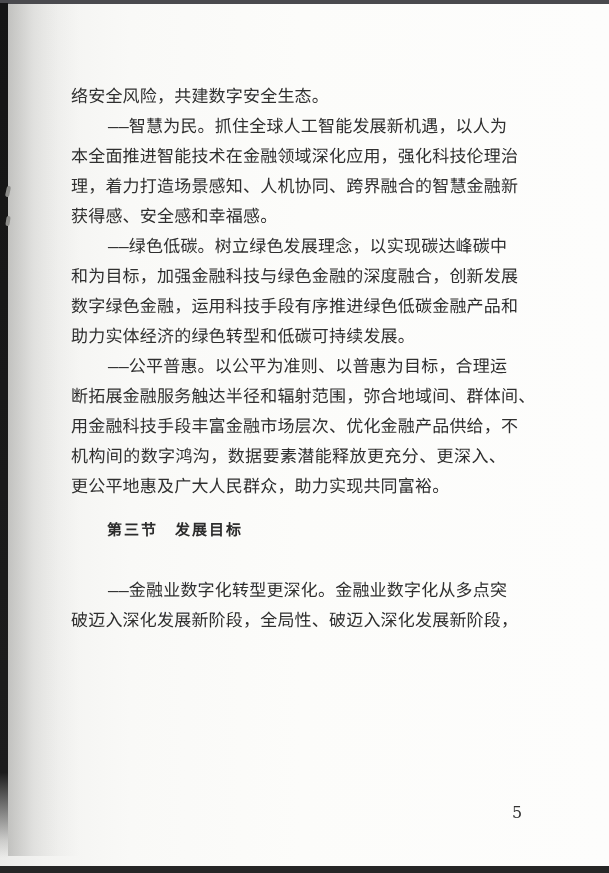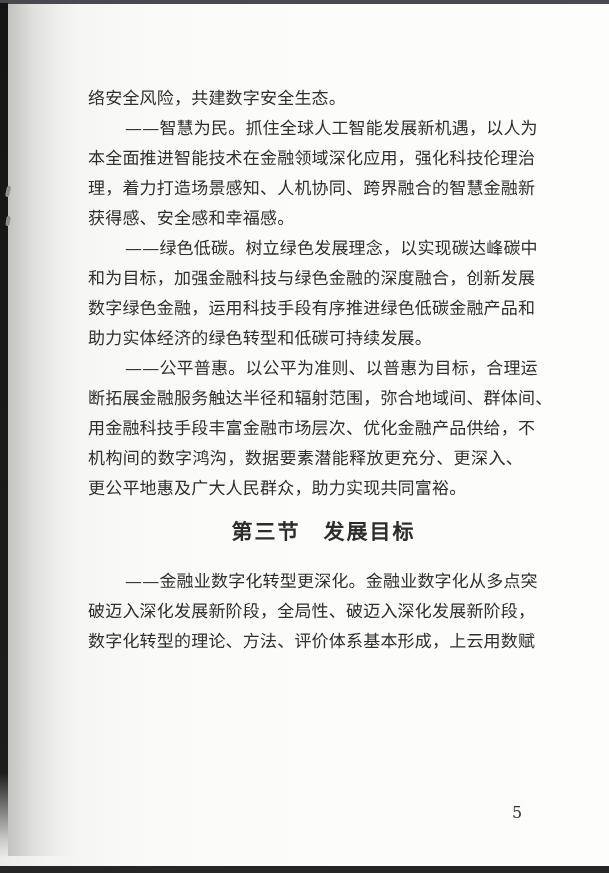--- a/index.html
+++ b/index.html
@@ -35,41 +35,41 @@
     background: #262626;
   }
 
   
   .speck { position: absolute; background: #8e8e8b; border-radius: 2px; }
   .speck-1 { left: 6px; top: 186px; width: 4px; height: 11px; transform: rotate(12deg); }
   .speck-2 { left: 6px; top: 216px; width: 4px; height: 10px; transform: rotate(9deg); }
 
   
   .text-col {
-    position: absolute; left: 88px; top: 83px; width: 435px;
+    position: absolute; left: 71px; top: 83px; width: 435px;
     color: #2f2f2f;
+    font-family: Liberation Mono, monospace;
   }
   .doc-line {
     height: 30px; line-height: 30px;
     font-size: 17px;
     text-align: justify;
     text-align-last: justify;
     text-justify: inter-ideograph;
     white-space: nowrap;
     letter-spacing: 0.2px;
   }
   .doc-line.end { text-align-last: left; white-space: normal; }
   .doc-line.indent { text-indent: 37px; }
 
   .section-heading {
-    margin: 14px 0 19px 0;
+    margin: 14px 0 30px 0;
     height: 30px; line-height: 30px;
-    font-size: 21px; font-weight: 700;
+    font-size: 15px; font-weight: 700;
     letter-spacing: 2px;
-    text-align: center;
     padding-left: 36px;
     color: #2c2c2c;
   }
 
   .page-number {
     position: absolute; left: 509px; top: 802px;
     width: 16px;
     font-size: 16px; line-height: 22px;
     color: #333; text-align: center;
   }
@@ -103,20 +103,19 @@
     <div class="doc-line indent">——公平普惠。以公平为准则、以普惠为目标，合理运</div>
     <div class="doc-line">断拓展金融服务触达半径和辐射范围，弥合地域间、群体间、</div>
     <div class="doc-line">用金融科技手段丰富金融市场层次、优化金融产品供给，不</div>
     <div class="doc-line">机构间的数字鸿沟，数据要素潜能释放更充分、更深入、</div>
     <div class="doc-line end">更公平地惠及广大人民群众，助力实现共同富裕。</div>
 
     <div class="section-heading">第三节　发展目标</div>
 
     <div class="doc-line indent">——金融业数字化转型更深化。金融业数字化从多点突</div>
     <div class="doc-line">破迈入深化发展新阶段，全局性、破迈入深化发展新阶段，</div>
-    <div class="doc-line">数字化转型的理论、方法、评价体系基本形成，上云用数赋</div>
 
 
   </main>
 
   <div class="page-number">5</div>
 
 </div>
 
 </body></html>

